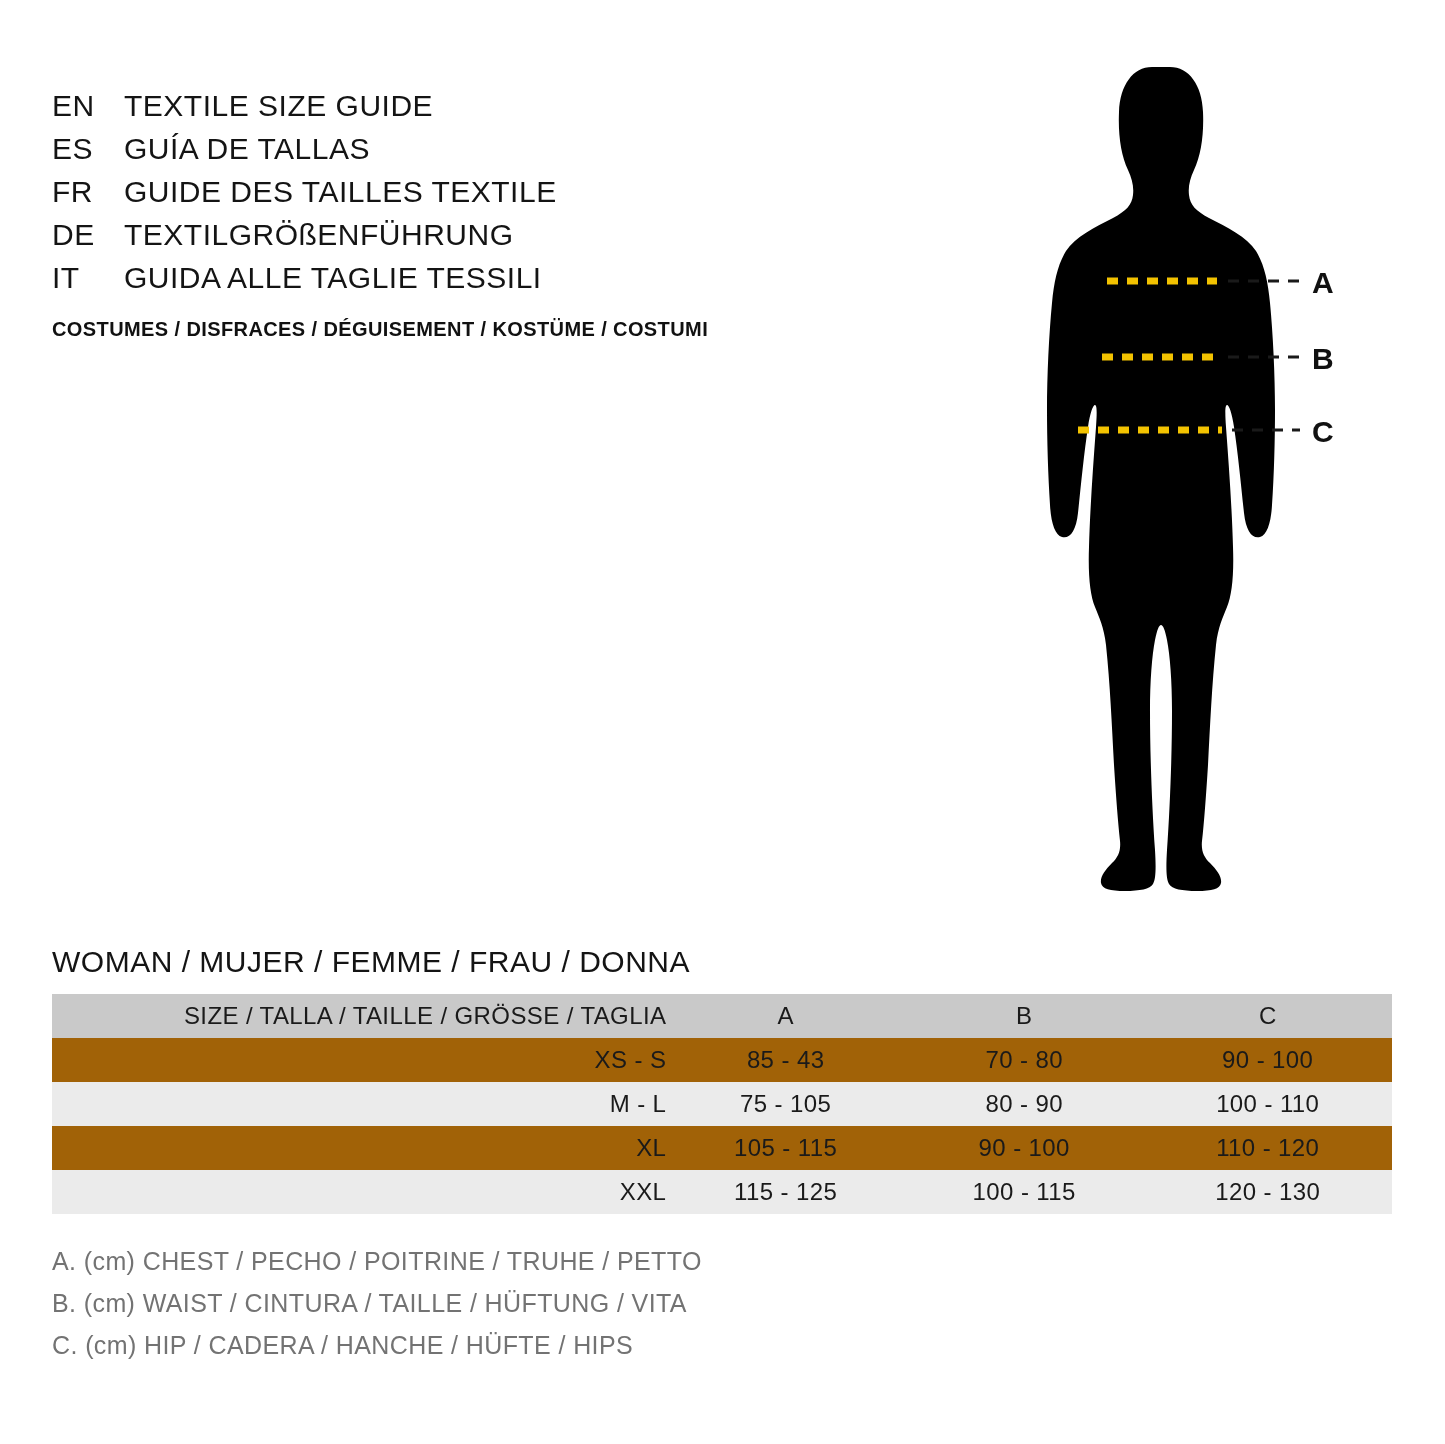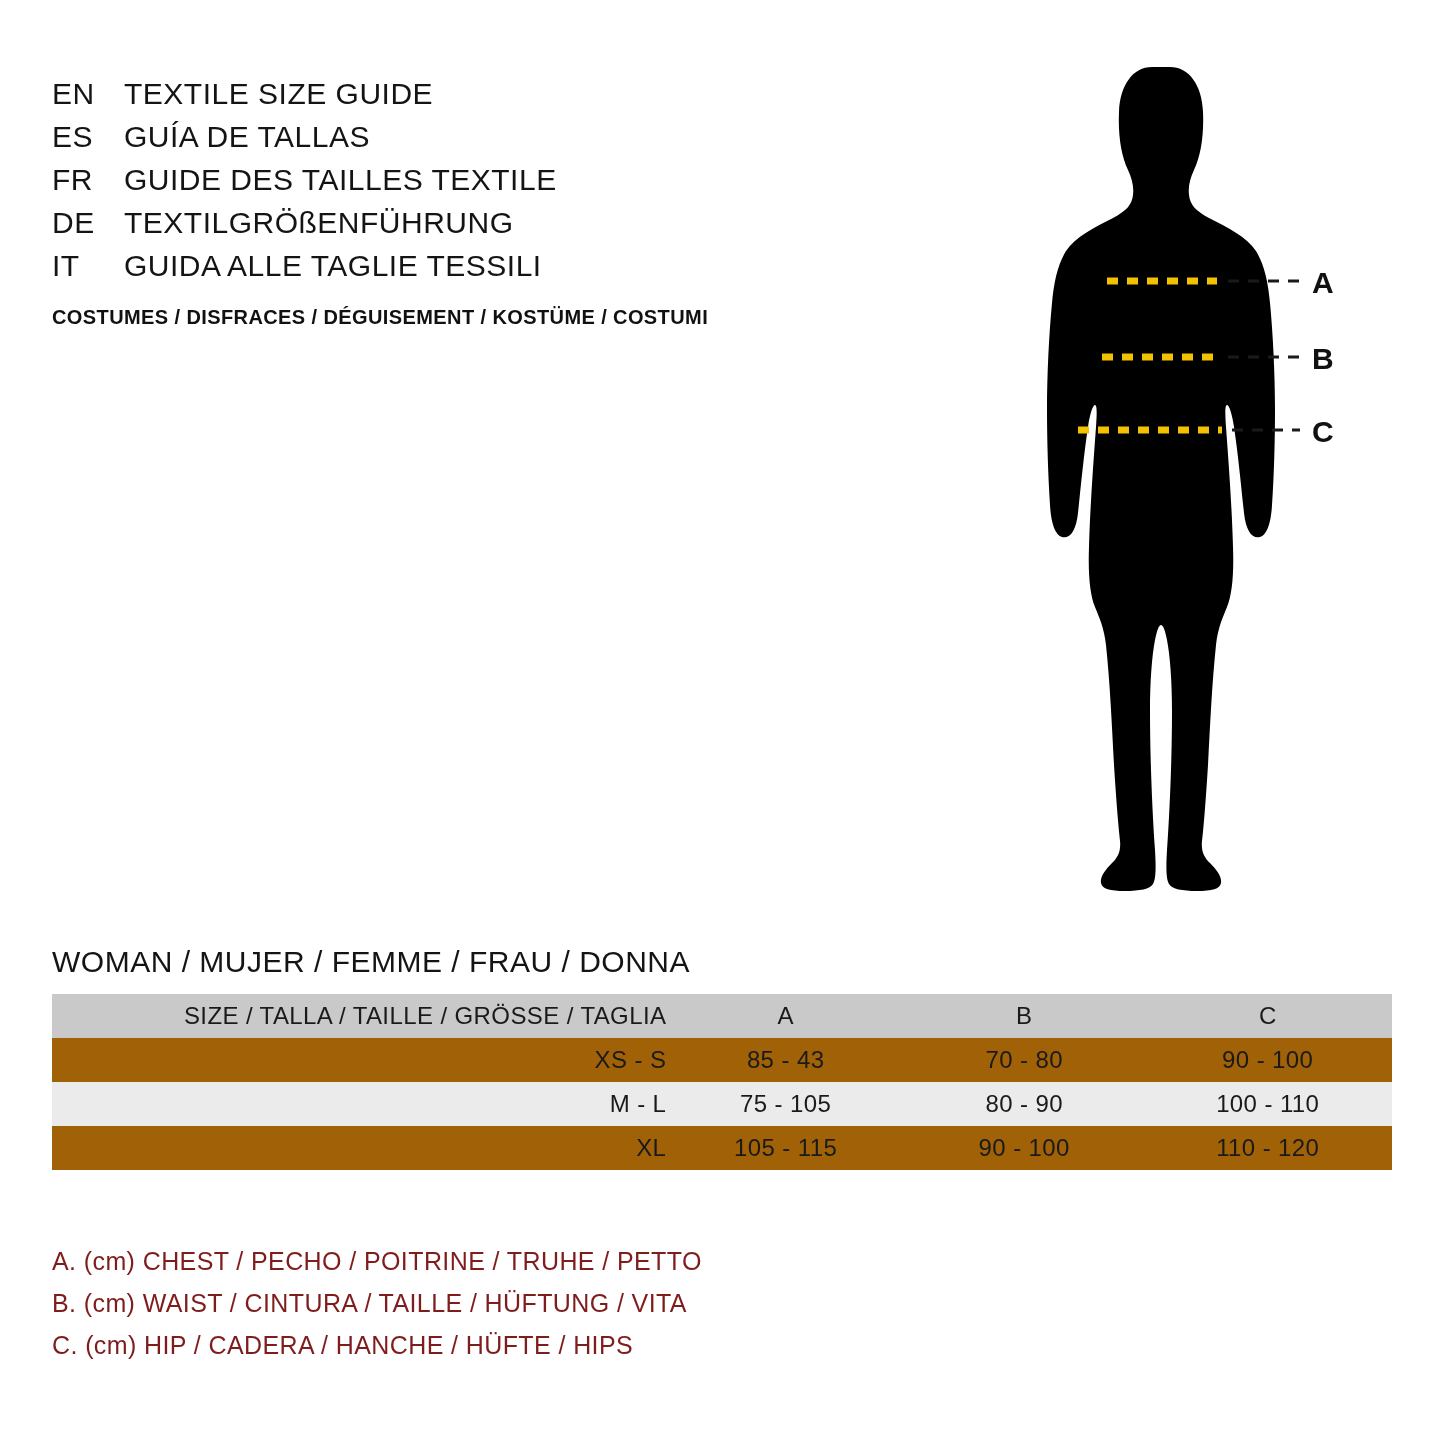--- a/index.html
+++ b/index.html
@@ -12,21 +12,21 @@
     height: 1444px;
     position: relative;
     font-family: "Liberation Sans", sans-serif;
     color: #1a1a1a;
     overflow: hidden;
   }
 
   
   .lang-block {
     position: absolute;
-    top: 72px;
+    top: 84px;
     left: 52px;
     width: 960px;
   }
   .lang-row {
     display: flex;
     align-items: baseline;
     font-size: 30px;
     letter-spacing: 0.5px;
     line-height: 43px;
     color: #141414;
@@ -108,21 +108,21 @@
   .legend {
     position: absolute;
     left: 52px;
     top: 1240px;
     width: 1000px;
   }
   .legend-row {
     font-size: 25px;
     letter-spacing: 0.4px;
     line-height: 42px;
-    color: #7f1d1d;
+    color: #737373;
   }
 </style>
 </head>
 <body>
 
 <div class="lang-block">
   <div class="lang-row">
     <span class="lang-code">EN</span>
     <span class="lang-text">TEXTILE SIZE GUIDE</span>
   </div>
@@ -248,20 +248,26 @@
         <td class="col-a">75 - 105</td>
         <td class="col-b">80 - 90</td>
         <td class="col-c">100 - 110</td>
       </tr>
       <tr class="plain">
         <td class="label-col">XL</td>
         <td class="col-a">105 - 115</td>
         <td class="col-b">90 - 100</td>
         <td class="col-c">110 - 120</td>
       </tr>
+      <tr class="alt">
+        <td class="label-col">XXL</td>
+        <td class="col-a">115 - 125</td>
+        <td class="col-b">100 - 115</td>
+        <td class="col-c">120 - 130</td>
+      </tr>
     </tbody>
   </table>
 </div>
 
 <div class="legend">
   <div class="legend-row">A. (cm) CHEST / PECHO / POITRINE / TRUHE / PETTO</div>
   <div class="legend-row">B. (cm) WAIST / CINTURA / TAILLE / HÜFTUNG / VITA</div>
   <div class="legend-row">C. (cm) HIP / CADERA / HANCHE / HÜFTE / HIPS</div>
 </div>
 

